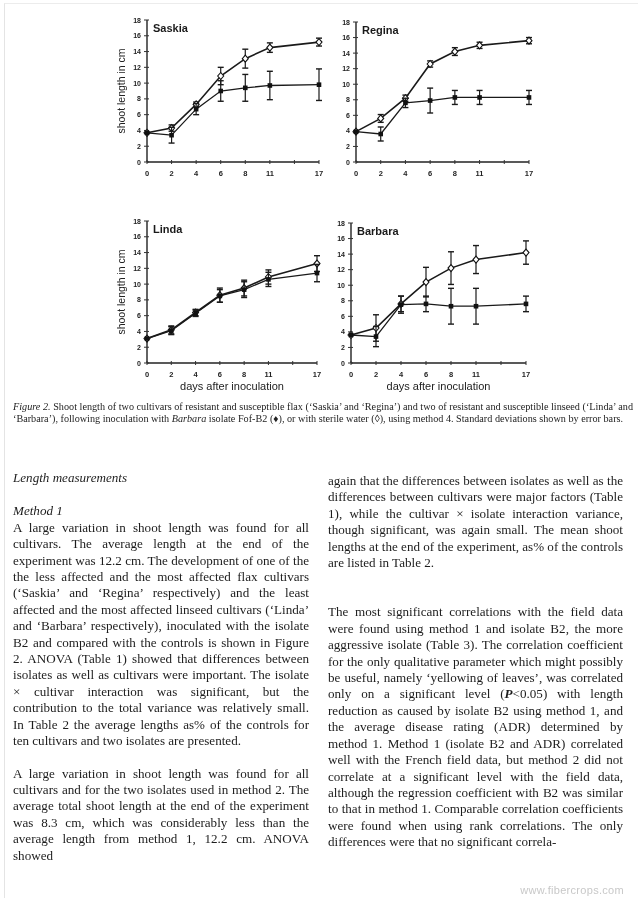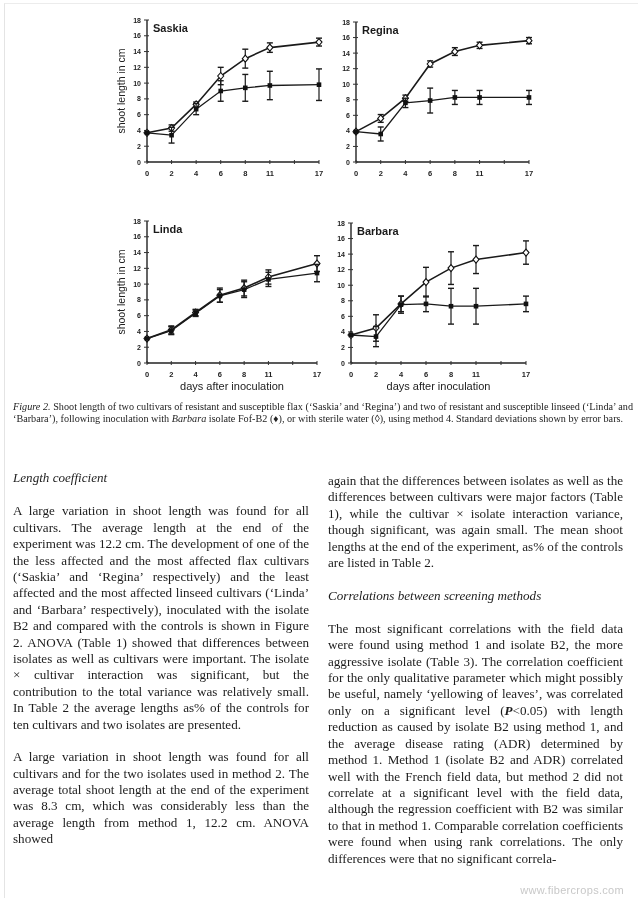--- a/index.html
+++ b/index.html
@@ -404,28 +404,28 @@
         <rect x="523.7" y="301.5888888888889" width="4.6" height="4.6" fill="#111"></rect>
       </g>
     </svg>
 </div>
 
 <div class="caption">
   <span class="fig-label">Figure 2.</span><span> Shoot length of two cultivars of resistant and susceptible flax (‘Saskia’ and ‘Regina’) and two of resistant and susceptible linseed (‘Linda’ and ‘Barbara’), following inoculation with </span><span class="genus">Barbara</span><span> isolate Fof-B2 (♦), or with sterile water (◊), using method 4. Standard deviations shown by error bars.</span>
 </div>
 
 <div class="col left">
-  <p class="sec-head">Length coefficient</p>
+  <p class="sec-head">Length measurements</p>
   <div class="gap-l"></div>
+  <p class="sec-head">Method 1</p>
   <p>A large variation in shoot length was found for all cultivars. The average length at the end of the experiment was 12.2 cm. The development of one of the the less affected and the most affected flax cultivars (‘Saskia’ and ‘Regina’ respectively) and the least affected and the most affected linseed cultivars (‘Linda’ and ‘Barbara’ respectively), inoculated with the isolate B2 and compared with the controls is shown in Figure 2. ANOVA (Table 1) showed that differences between isolates as well as cultivars were important. The isolate × cultivar interaction was significant, but the contribution to the total variance was relatively small. In Table 2 the average lengths as% of the controls for ten cultivars and two isolates are presented.</p>
   <div class="gap-m"></div>
   <p>A large variation in shoot length was found for all cultivars and for the two isolates used in method 2. The average total shoot length at the end of the experiment was 8.3 cm, which was considerably less than the average length from method 1, 12.2 cm. ANOVA showed</p>
 </div>
 
 <div class="col right">
   <p>again that the differences between isolates as well as the differences between cultivars were major factors (Table 1), while the cultivar × isolate interaction variance, though significant, was again small. The mean shoot lengths at the end of the experiment, as% of the controls are listed in Table 2.</p>
   <div class="gap-l"></div>
-  <p class="sec-head">Correlations between screening methods</p>
   <div class="gap-m"></div>
   <p><span>The most significant correlations with the field data were found using method 1 and isolate B2, the more aggressive isolate (Table 3). The correlation coefficient for the only qualitative parameter which might possibly be useful, namely ‘yellowing of leaves’, was correlated only on a significant level (</span><b><i>P</i></b><span>&lt;0.05) with length reduction as caused by isolate B2 using method 1, and the average disease rating (ADR) determined by method 1. Method 1 (isolate B2 and ADR) correlated well with the French field data, but method 2 did not correlate at a significant level with the field data, although the regression coefficient with B2 was similar to that in method 1. Comparable correlation coefficients were found when using rank correlations. The only differences were that no significant correla-</span></p>
 </div>
 
 <div class="watermark">www.fibercrops.com</div>
 
 </body></html>

